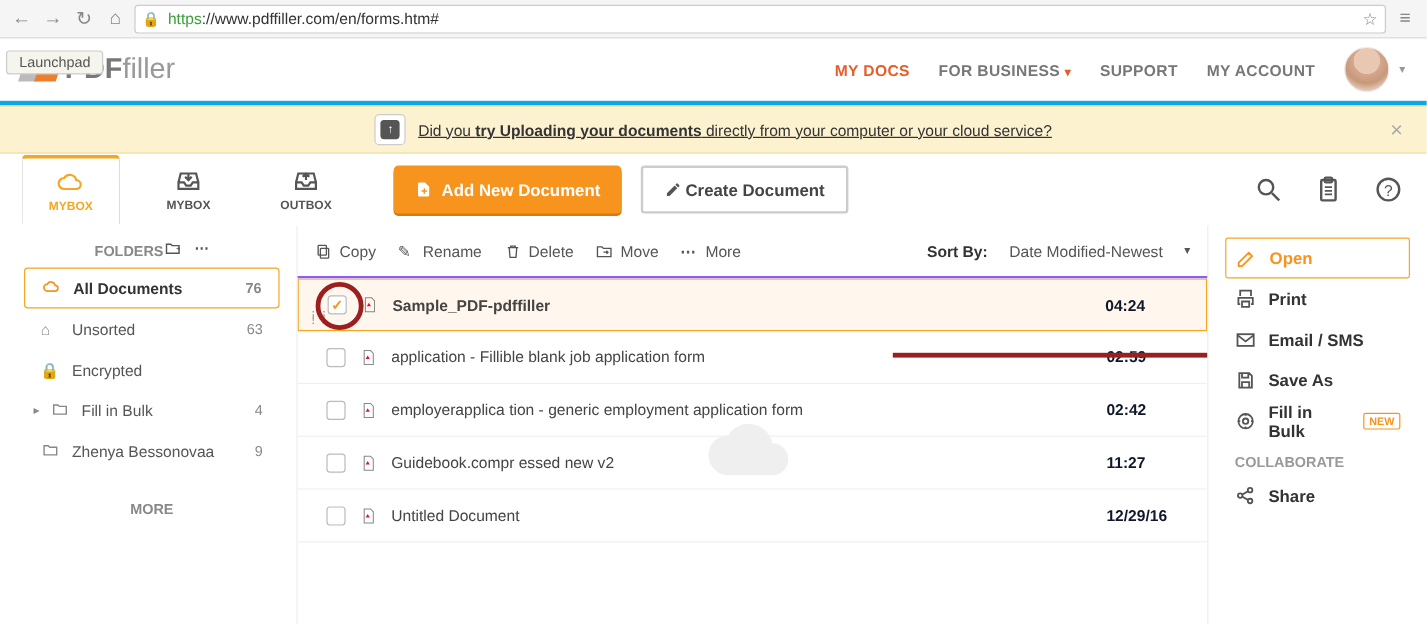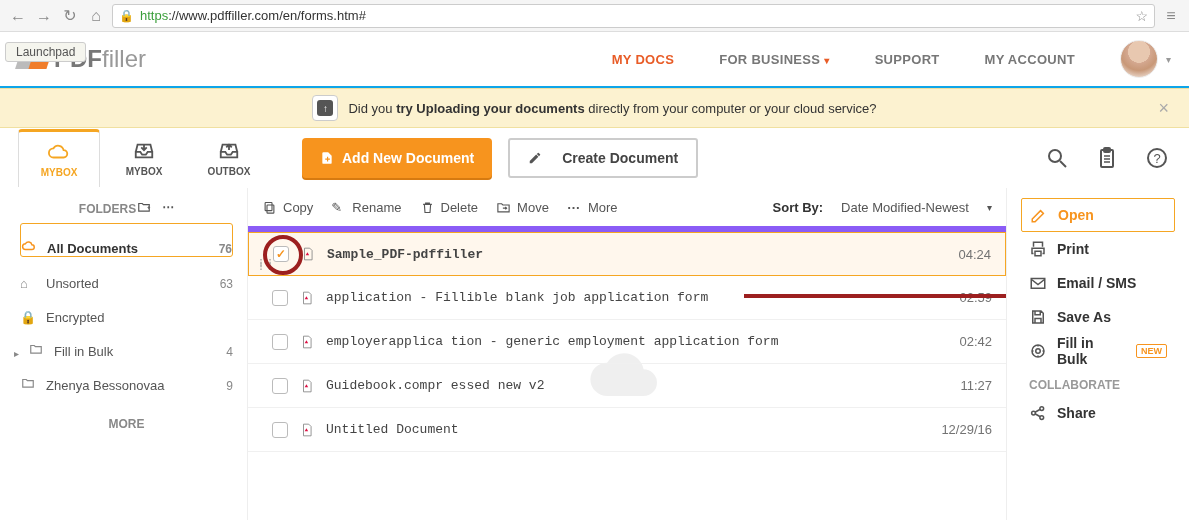--- a/index.html
+++ b/index.html
@@ -9,87 +9,87 @@
 .browser-bar { height: 32px; background: #f5f5f5; border-bottom: 1px solid #ddd; display: flex; align-items: center; padding: 0 8px; gap: 6px; }
 .nav-btn { width: 20px; height: 20px; color: #888; display: flex; align-items: center; justify-content: center; cursor: pointer; font-size: 16px; }
 .url-bar { flex: 1; height: 24px; background: #fff; border: 1px solid #ccc; border-radius: 3px; display: flex; align-items: center; padding: 0 6px; gap: 6px; }
 .lock-icon { color: #3a9e3a; font-size: 12px; }
 .url-text { font-size: 13px; color: #333; }
 .url-text .secure { color: #3a9e3a; }
 .star-icon { color: #888; font-size: 14px; }
 .menu-icon { width: 20px; height: 20px; color: #888; display: flex; align-items: center; justify-content: center; }
 
 
-.header { height: 56px; display: flex; align-items: center; justify-content: space-between; padding: 0 18px; border-bottom: 2px solid #0ea5e9; position: relative; }
+.header { height: 56px; display: flex; align-items: center; justify-content: space-between; padding: 0 18px; border-bottom: 4px solid #0ea5e9; position: relative; }
 .logo-area { display: flex; align-items: center; gap: 2px; position: relative; }
 .logo-icon { width: 34px; height: 24px; position: relative; }
 .logo-icon .l1 { position: absolute; left: 0; top: 4px; width: 16px; height: 18px; background: #bbb; transform: skewX(-18deg); }
 .logo-icon .l2 { position: absolute; left: 14px; top: 0; width: 18px; height: 22px; background: #f07d2b; transform: skewX(-18deg); }
 .logo-text { font-size: 24px; color: #999; font-weight: 300; }
 .logo-text b { color: #777; font-weight: 600; }
 .launchpad { position: absolute; left: 5px; top: 10px; background: #f5f5ee; border: 1px solid #ccc; border-radius: 3px; padding: 2px 10px; font-size: 12px; color: #555; z-index: 5; }
-.nav-links { display: flex; align-items: center; gap: 45px; }
+.nav-links { display: flex; align-items: center; gap: 24px; }
 .nav-link { font-size: 13px; font-weight: 700; color: #777; letter-spacing: 0.3px; }
 .nav-link.active { color: #e85c27; }
 .nav-link .chev { color: #e85c27; margin-left: 4px; font-size: 10px; }
 .avatar-wrap { display: flex; align-items: center; gap: 8px; }
 .avatar { width: 38px; height: 38px; border-radius: 50%; background: radial-gradient(circle at 50% 30%, #e8c8b0 0%, #e8c8b0 35%, #d4a890 36%, #c89878 60%, #fff 100%); border: 1px solid #eee; }
 .avatar-chev { color: #999; font-size: 10px; }
 
 
 .banner { background: #fcf2d0; border-top: 1px solid #f0e0a0; border-bottom: 1px solid #f0e0a0; height: 40px; display: flex; align-items: center; justify-content: center; position: relative; }
 .banner-btn { width: 26px; height: 26px; background: #fff; border: 1px solid #ccc; border-radius: 4px; display: flex; align-items: center; justify-content: center; margin-right: 10px; }
 .banner-btn-inner { width: 16px; height: 16px; background: #555; border-radius: 3px; display: flex; align-items: center; justify-content: center; color: #fff; font-size: 10px; }
-.banner-text { font-size: 13px; color: #333; }
+.banner-text { font-size: 13px; text-decoration: underline; color: #333; }
 .banner-close { position: absolute; right: 20px; color: #aaa; font-size: 18px; cursor: pointer; }
 
 
 .toolbar-row { display: flex; align-items: center; height: 60px; padding: 0 18px; gap: 4px; }
-.tabs { display: flex; gap: 3px; }
+.tabs { display: flex; gap: 16px; }
 .tab { width: 82px; height: 58px; display: flex; flex-direction: column; align-items: center; justify-content: center; gap: 4px; border: 1px solid transparent; border-bottom: none; color: #555; font-size: 10px; font-weight: 700; cursor: pointer; }
 .tab.active { border-color: #ddd; border-top: 3px solid #f5a623; color: #f5a623; background: #fff; border-radius: 4px 4px 0 0; }
 .tab svg { width: 24px; height: 22px; }
 .btn-primary { margin-left: 28px; height: 40px; background: #f7941e; color: #fff; border: none; border-radius: 4px; padding: 0 18px; font-size: 14px; font-weight: 600; display: flex; align-items: center; gap: 8px; cursor: pointer; box-shadow: 0 2px 0 #d67a10; }
-.btn-secondary { margin-left: 12px; height: 40px; background: #fff; border: 2px solid #ccc; border-radius: 3px; padding: 0 18px; font-size: 14px; font-weight: 600; color: #444; display: flex; align-items: center; gap: 20px; cursor: pointer; }
+.btn-secondary { margin-left: 12px; height: 40px; background: #fff; border: 2px solid #ccc; border-radius: 3px; padding: 0 18px; font-size: 14px; font-weight: 600; color: #444; display: flex; align-items: center; gap: 3px; cursor: pointer; }
 .toolbar-spacer { flex: 1; }
 .tool-icon { width: 28px; height: 28px; color: #555; display: flex; align-items: center; justify-content: center; margin-left: 18px; cursor: pointer; }
 .tool-icon svg { width: 24px; height: 24px; }
 
 
 .main { display: flex; height: 332px; }
 
 
 .sidebar { width: 248px; padding: 12px 14px 0 20px; border-right: 1px solid #eee; overflow: hidden; }
 .section-title { font-size: 12px; font-weight: 700; color: #888; margin-bottom: 6px; display: flex; align-items: center; justify-content: center; }
 .sec-icons { display: flex; gap: 10px; color: #555; }
-.folder-item { display: flex; align-items: flex-end; height: 34px; padding: 0 0; font-size: 13px; color: #555; cursor: pointer; gap: 10px; border-radius: 3px; }
+.folder-item { display: flex; align-items: center; height: 34px; padding: 0 14px; font-size: 13px; color: #555; cursor: pointer; gap: 10px; border-radius: 3px; }
 .folder-item.active { border: 1px solid #f5a623; color: #333; font-weight: 600; }
 .folder-item.active .fi-icon { color: #f7941e; }
 .fi-icon { width: 16px; color: #888; }
 .fi-label { flex: 1; }
 .fi-count { color: #888; font-size: 12px; }
 .folder-item .exp { width: 8px; color: #888; font-size: 10px; margin-left: -6px; margin-right: -4px; }
 
 
 .center { flex: 1; display: flex; flex-direction: column; border-right: 1px solid #eee; }
-.action-bar { height: 44px; border-bottom: 6px solid #8b5cf6; display: flex; align-items: center; padding: 0 14px; gap: 18px; }
+.action-bar { height: 44px; border-bottom: 2px solid #8b5cf6; display: flex; align-items: center; padding: 0 14px; gap: 18px; }
 .action { display: flex; align-items: center; gap: 6px; font-size: 13px; color: #555; cursor: pointer; }
 .action svg, .action .ico { width: 15px; height: 15px; }
 .action-spacer { flex: 1; }
 .sort-label { font-size: 13px; font-weight: 700; color: #333; }
 .sort-val { font-size: 13px; color: #555; display: flex; align-items: center; gap: 18px; }
 .doclist { flex: 1; overflow: hidden; }
 .doc-row { display: flex; align-items: center; height: 44px; padding: 0 14px 0 24px; border-bottom: 1px solid #f0f0f0; gap: 12px; position: relative; }
 .doc-row.selected { background: #fff7ed; border: 1px solid #f5a623; font-weight: 600; }
 .checkbox { width: 16px; height: 16px; border: 1px solid #bbb; border-radius: 3px; background: #fff; display: flex; align-items: center; justify-content: center; flex-shrink: 0; }
 .checkbox.checked::after { content: '✓'; color: #f7941e; font-size: 12px; font-weight: bold; }
 .doc-icon { width: 14px; height: 16px; flex-shrink: 0; }
-.doc-name { flex: 1; font-size: 13px; color: #444; font-family: Liberation Mono, monospace; }
+.doc-name { flex: 1; font-size: 13px; color: #444; }
 .doc-share { color: #4caf50; font-size: 14px; margin-right: 10px; }
-.doc-time { font-size: 13px; color: #737373; width: 70px; text-align: right; font-weight: 400; }
+.doc-time { font-size: 13px; color: #0f172a; width: 70px; text-align: left; font-weight: 700; }
 .circle-ann { position: absolute; left: 14px; top: 2px; width: 40px; height: 40px; border: 4px solid #9c1f1f; border-radius: 50%; pointer-events: none; z-index: 3; }
 .drag-dots { position: absolute; left: 8px; top: 28px; font-size: 8px; color: #999; letter-spacing: 1px; line-height: 4px; }
 .arrow-ann { position: absolute; top: 18px; right: -8px; height: 4px; width: 270px; background: #9c1f1f; z-index: 3; }
 .arrow-ann::after { content: ''; position: absolute; right: -12px; top: -7px; border-left: 14px solid #9c1f1f; border-top: 9px solid transparent; border-bottom: 9px solid transparent; }
 .cloud-water { position: absolute; left: 50%; top: 50%; transform: translate(-50%,-50%); width: 120px; height: 80px; opacity: 0.06; pointer-events: none; }
 
 
 .right { width: 182px; padding: 10px 14px; }
 .r-item { display: flex; align-items: center; height: 34px; gap: 10px; font-size: 14px; color: #333; cursor: pointer; padding: 16px 8px; font-weight: 600; }
 .r-item.highlight { border: 1px solid #f5a623; color: #f7941e; border-radius: 2px; }

